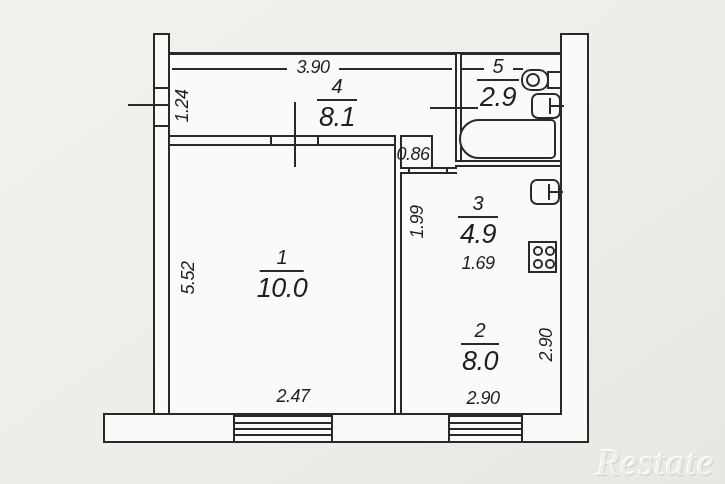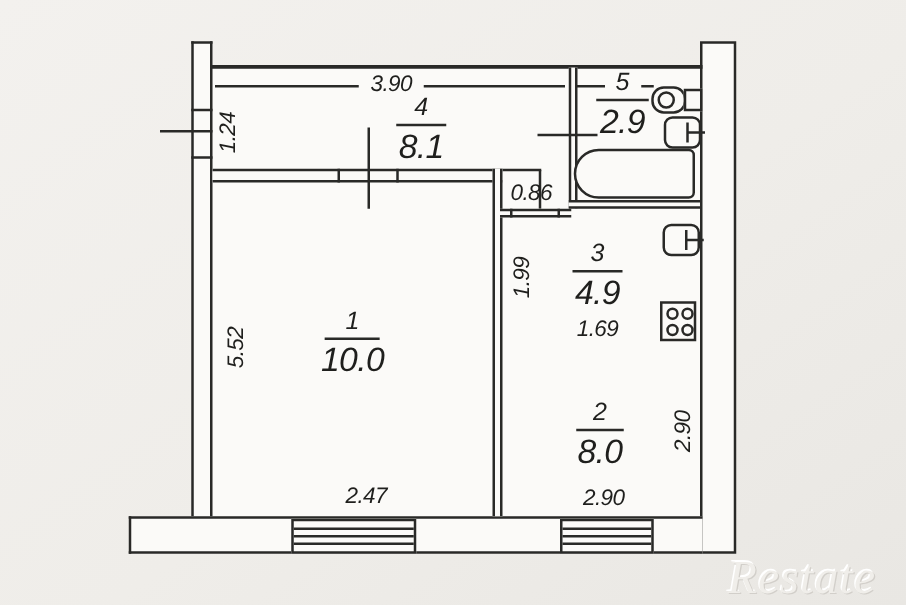--- a/index.html
+++ b/index.html
@@ -39,21 +39,21 @@
   
   .window{
     position:absolute;background:#fbfaf8;
     border:2px solid #292927;box-sizing:border-box;
   }
   .window .pane{position:absolute;left:0;right:0;height:2px;background:#292927;transform:translateY(-50%);}
   
   .fix{position:absolute;background:#fbfaf8;border:2px solid #292927;box-sizing:border-box;}
   .burner{position:absolute;width:10px;height:10px;border:2px solid #292927;border-radius:50%;box-sizing:border-box;background:#fbfaf8;}
   .watermark{
-    position:absolute;right:24px;bottom:0px;
+    position:absolute;right:10px;bottom:0px;
     font-family:"Liberation Serif", serif;font-style:italic;
     font-size:38px;color:#f0eeea;letter-spacing:1px;
     text-shadow:1px 1px 0 #d2cfca,-1px -1px 0 #ffffff;
     user-select:none;
   }
 </style>
 </head>
 <body>
 
 <div class="canvas">
@@ -142,21 +142,21 @@
   </div>
   <div class="room-label" style="left:498px;top:56px;">
     <div class="num">5</div>
     <div class="bar" style="width:42px;"></div>
     <div class="area">2.9</div>
   </div>
 
   <div class="dim vert" style="left:182px;top:106px;">1.24</div>
   <div class="dim vert" style="left:188px;top:278px;">5.52</div>
   <div class="dim" style="left:293px;top:396px;">2.47</div>
-  <div class="dim" style="left:425px;top:154px;">0.86</div>
+  <div class="dim" style="left:413px;top:154px;">0.86</div>
   <div class="dim vert" style="left:417px;top:222px;">1.99</div>
   <div class="dim" style="left:478px;top:263px;">1.69</div>
   <div class="dim" style="left:483px;top:398px;">2.90</div>
   <div class="dim vert" style="left:546px;top:345px;">2.90</div>
 
   <div class="watermark">Restate</div>
 
 </div>
 
 </body></html>

